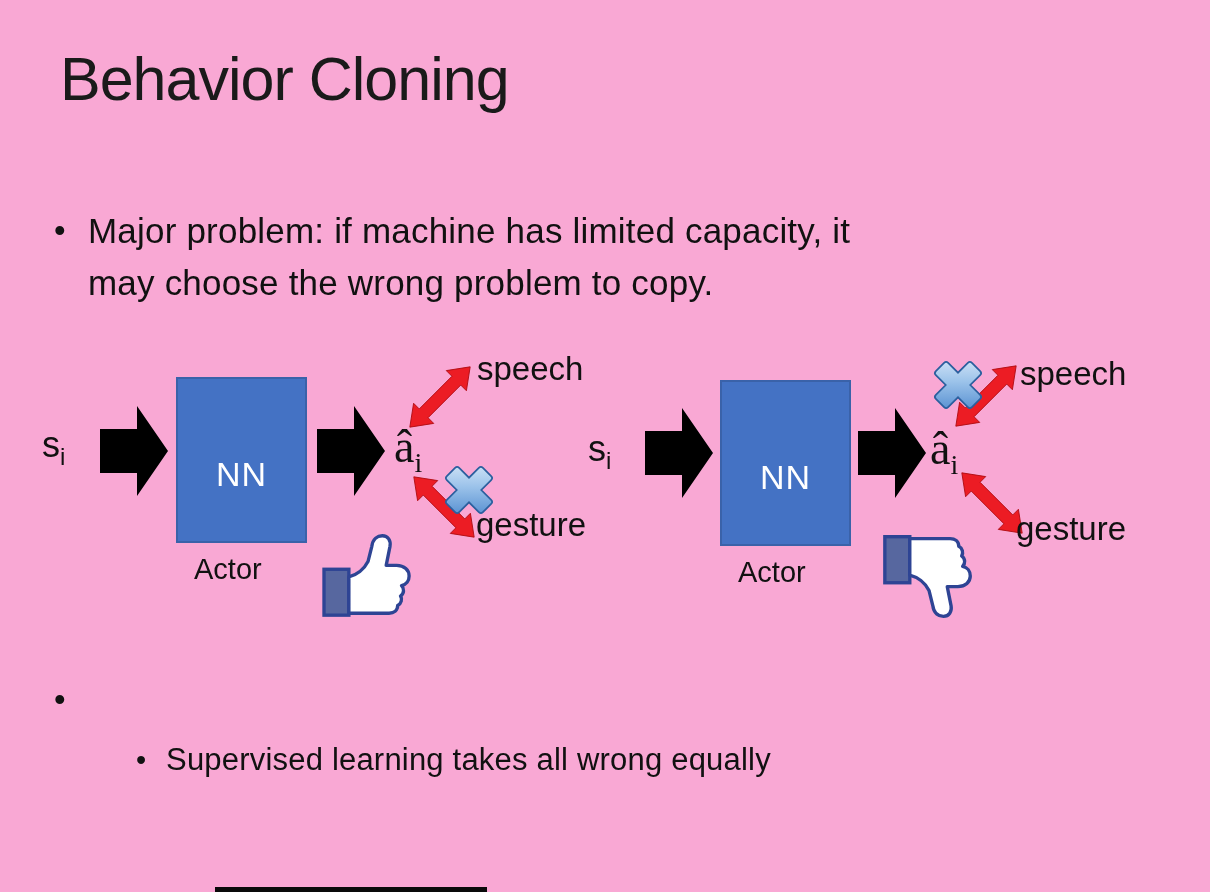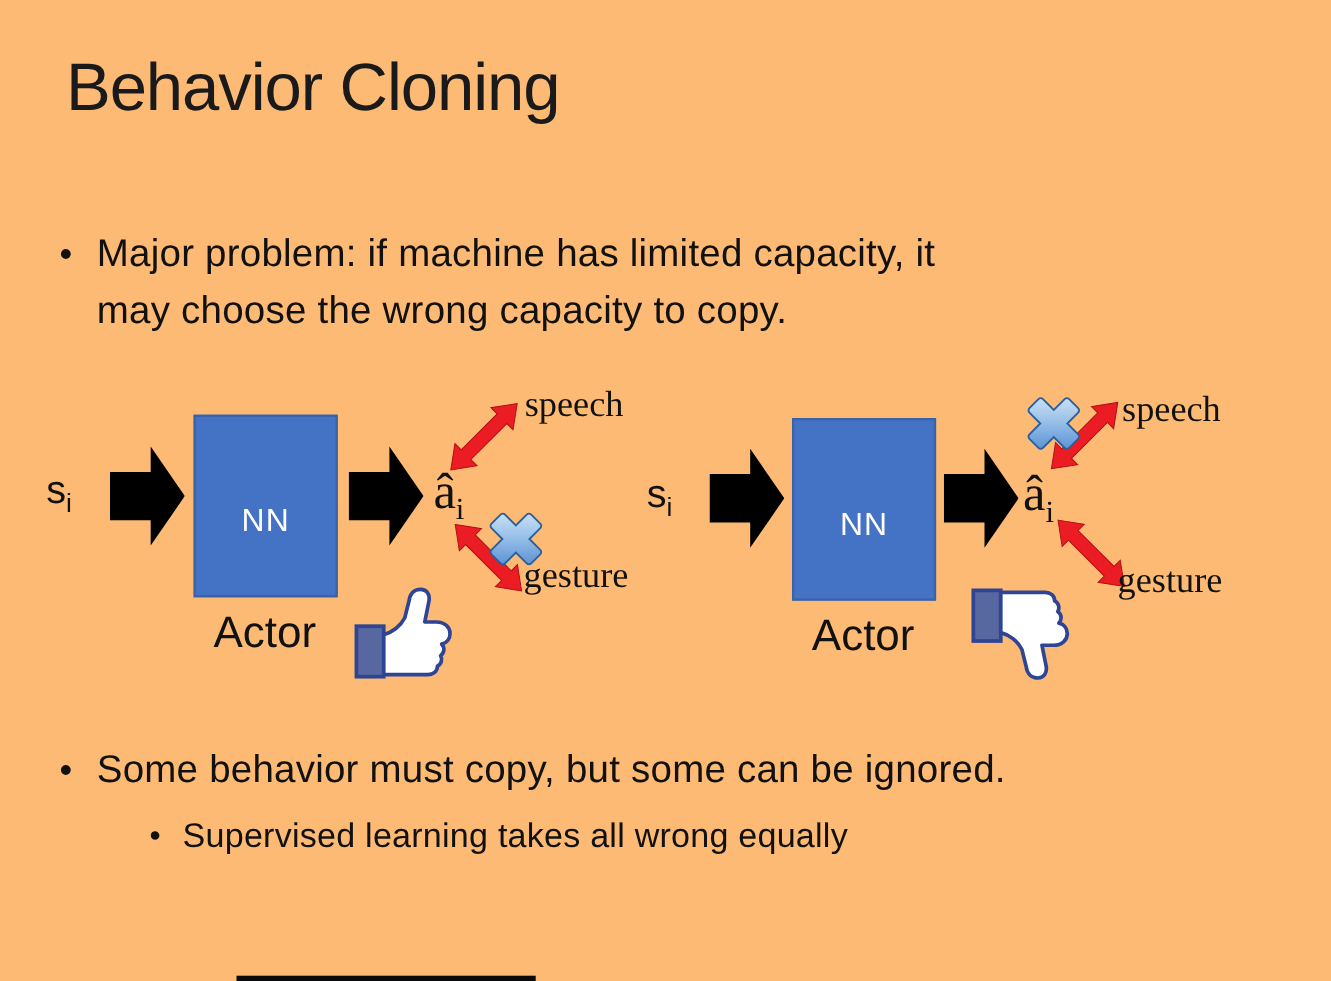--- a/index.html
+++ b/index.html
@@ -1,19 +1,19 @@
 <!DOCTYPE html>
 <html><head>
 <meta charset="utf-8">
 <style>
   html,body{margin:0;padding:0;background:#ffffff;}
   #slide{
     position:relative;
     width:1210px;height:892px;
-    background:#fdba74;
+    background:#f9a8d4;
     overflow:hidden;
     font-family:"Liberation Sans", sans-serif;
     color:#111111;
   }
   .abs{position:absolute;}
   
   .title{
     left:60px;top:44px;
     font-size:61px;font-weight:300;letter-spacing:-1px;
     color:#1a1a1a;white-space:nowrap;
@@ -29,46 +29,46 @@
   .bsub .bullet-text{font-size:31px;line-height:48px;}
   
   .io-label{font-size:36px;white-space:nowrap;}
   .io-label sub{font-size:24px;}
   .nn-box{
     width:131px;height:166px;
     background:#4472C4;border:2px solid #3A62A9;
     display:flex;align-items:center;justify-content:center;
     box-sizing:border-box;
   }
-  .nn-label{color:#ffffff;font-size:29px;letter-spacing:1px;margin-top:28px;}
+  .nn-label{color:#ffffff;font-size:34px;letter-spacing:1px;margin-top:28px;}
   .black-arrow{width:68px;height:110px;}
-  .actor-label{font-size:40px;white-space:nowrap;}
+  .actor-label{font-size:29px;white-space:nowrap;}
   .ahat{font-family:"Liberation Serif", serif;font-size:46px;white-space:nowrap;z-index:4;}
   .ahat sub{font-size:28px;}
-  .branch-label{font-size:33px;white-space:nowrap;z-index:4;font-family:Liberation Serif, serif;}
+  .branch-label{font-size:33px;white-space:nowrap;z-index:4;}
   .red-arrow{width:92px;height:32px;z-index:3;}
   .rot-up{transform:rotate(-45deg);transform-origin:center;}
   .rot-down{transform:rotate(45deg);transform-origin:center;}
   .blue-x{width:58px;height:58px;z-index:5;}
   .thumb{z-index:2;}
   .thumb-down-flip{transform:scaleY(-1);transform-origin:center;}
   .bottom-line{left:215px;top:887px;width:272px;height:5px;background:#0a0a0a;}
 </style>
 </head>
 <body>
 
 <div id="slide">
 
   <div class="abs title">Behavior Cloning</div>
 
   <div class="abs bullet-row b1">
     <span class="bullet-marker">•</span>
     <span class="bullet-text">
       <span>Major problem: if machine has limited capacity, it</span><br>
-      <span>may choose the wrong capacity to copy.</span>
+      <span>may choose the wrong problem to copy.</span>
     </span>
   </div>
 
   <div class="abs io-label" style="left:42px;top:424px;">
     <span>s</span><sub>i</sub>
   </div>
 
   <svg class="abs black-arrow" style="left:100px;top:396px;" viewBox="0 0 68 110">
     <polygon points="0,33 37,33 37,10 68,55 37,100 37,77 0,77" fill="#000000"></polygon>
   </svg>
@@ -158,21 +158,20 @@
 
   <div class="abs actor-label" style="left:738px;top:556px;">Actor</div>
 
   <svg class="abs thumb thumb-down-flip" style="left:881px;top:532px;" width="96" height="90" viewBox="0 0 100 92">
     <rect x="4" y="40" width="26" height="48" fill="#57679F" stroke="#2E4494" stroke-width="3.5"></rect>
     <path d="M30,86 L30,48 C38,46 46,40 50,32 L54,16 C55,8 60,5 65,5 C71,5 74,10 73,16 L69,36 L80,36 C88,36 93,41 93,47 C93,52 90,56 85,57 C88,60 88,65 84,68 C86,71 85,76 81,78 C81,83 77,86 72,86 Z" fill="#FFFFFF" stroke="#2E4494" stroke-width="3.5" stroke-linejoin="round"></path>
   </svg>
 
   <div class="abs bullet-row b2">
     <span class="bullet-marker">•</span>
-    <span class="bullet-text">Some behavior must copy, but some can be ignored.</span>
   </div>
 
   <div class="abs bullet-row bsub">
     <span class="bullet-marker">•</span>
     <span class="bullet-text">Supervised learning takes all wrong equally</span>
   </div>
 
   <div class="abs bottom-line"></div>
 
 </div>

